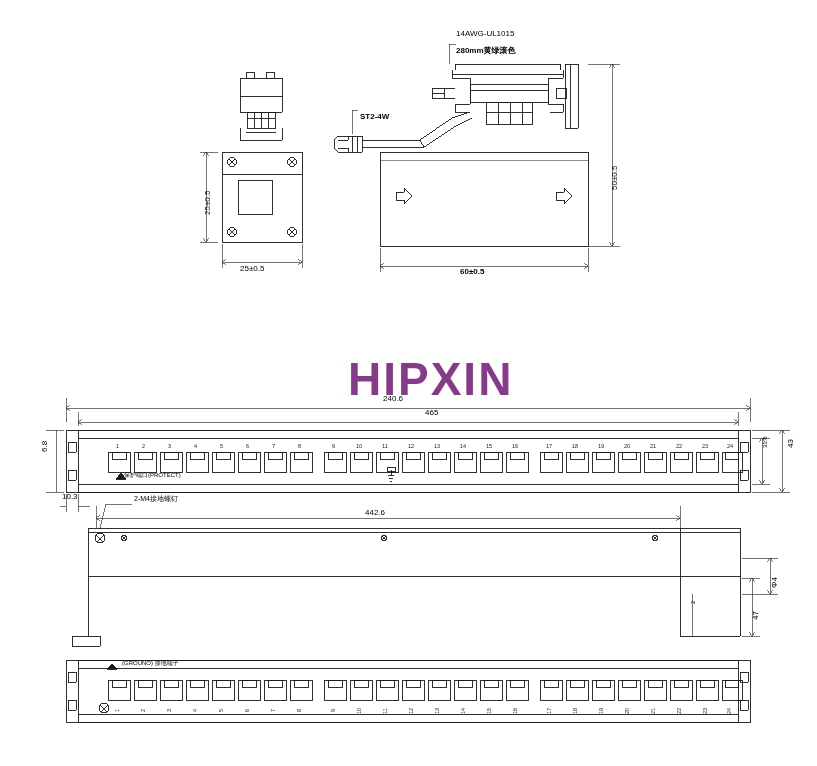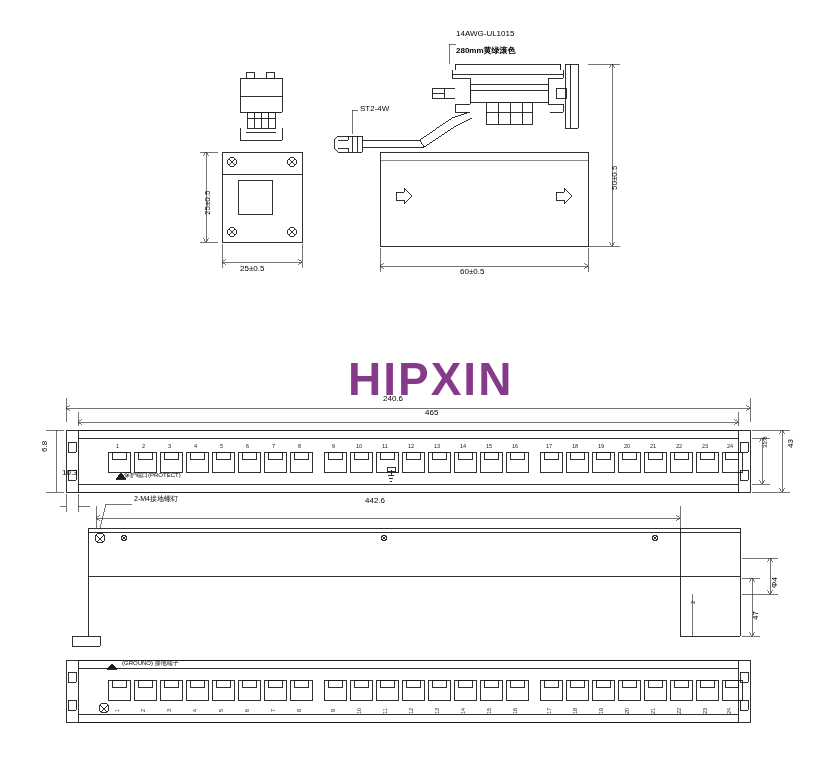--- a/index.html
+++ b/index.html
@@ -173,26 +173,26 @@
 
       <g stroke-width="0.6">
         <path d="M456 44 L449 44 L449 64"></path>
         <path d="M358 110 L352 110 L352 134"></path>
       </g>
     </g>
   </svg>
 
   <div class="lbl" style="left:456px;top:29px;text-align:center;">14AWG-UL1015</div>
   <div class="lbl" style="left:456px;top:46px;font-weight:bold;">280mm黄绿滚色</div>
-  <div class="lbl" style="left:360px;top:104px;">ST2-4W</div>
+  <div class="lbl" style="left:360px;top:112px;font-weight:bold;">ST2-4W</div>
 
   <div class="lbl rot90" style="left:203px;top:215px;">25±0.5</div>
   <div class="lbl" style="left:240px;top:264px;">25±0.5</div>
   <div class="lbl rot90" style="left:610px;top:190px;">50±0.5</div>
-  <div class="lbl" style="left:460px;top:267px;">60±0.5</div>
+  <div class="lbl" style="left:460px;top:267px;font-weight:bold;">60±0.5</div>
 
   <svg width="817" height="420" style="position:absolute;left:0;top:346px">
     <g stroke="#1a1a1a" fill="none" stroke-width="0.9" shape-rendering="crispEdges">
 
       <g stroke-width="0.6">
         <path d="M66 52 L66 76"></path>
         <path d="M750 52 L750 76"></path>
         <path d="M66 62 L750 62"></path>
         <path d="M70 59 L66 62 L70 65"></path>
         <path d="M746 59 L750 62 L746 65"></path>
@@ -497,24 +497,24 @@
       <text x="655" y="368" transform="rotate(-90 655 368)">21</text>
       <text x="681" y="368" transform="rotate(-90 681 368)">22</text>
       <text x="707" y="368" transform="rotate(-90 707 368)">23</text>
       <text x="731" y="368" transform="rotate(-90 731 368)">24</text>
     </g>
   </svg>
 
   <div class="lbl" style="left:383px;top:394px;">240.6</div>
   <div class="lbl" style="left:390px;top:408px;margin-left:35px;">465</div>
   <div class="lbl rot90" style="left:40px;top:452px;">6.8</div>
-  <div class="lbl" style="left:62px;top:468px;">10.3</div>
+  <div class="lbl" style="left:62px;top:492px;">10.3</div>
   <div class="lbl rot90 xs" style="left:762px;top:448px;">31.8</div>
   <div class="lbl rot90" style="left:786px;top:448px;">43</div>
   <div class="lbl xs" style="left:124px;top:472px;">保护端口(PROTECT)</div>
   <div class="lbl sm" style="left:134px;top:495px;">2-M4接地螺钉</div>
-  <div class="lbl" style="left:365px;top:496px;">442.6</div>
+  <div class="lbl" style="left:365px;top:508px;">442.6</div>
   <div class="lbl rot90" style="left:770px;top:588px;">Φ4</div>
   <div class="lbl rot90" style="left:751px;top:620px;">47</div>
   <div class="lbl rot90 xs" style="left:690px;top:604px;">2</div>
   <div class="lbl xs" style="left:122px;top:660px;">(GROUNO) 接地端子</div>
 
 </div>
 
 </body></html>

